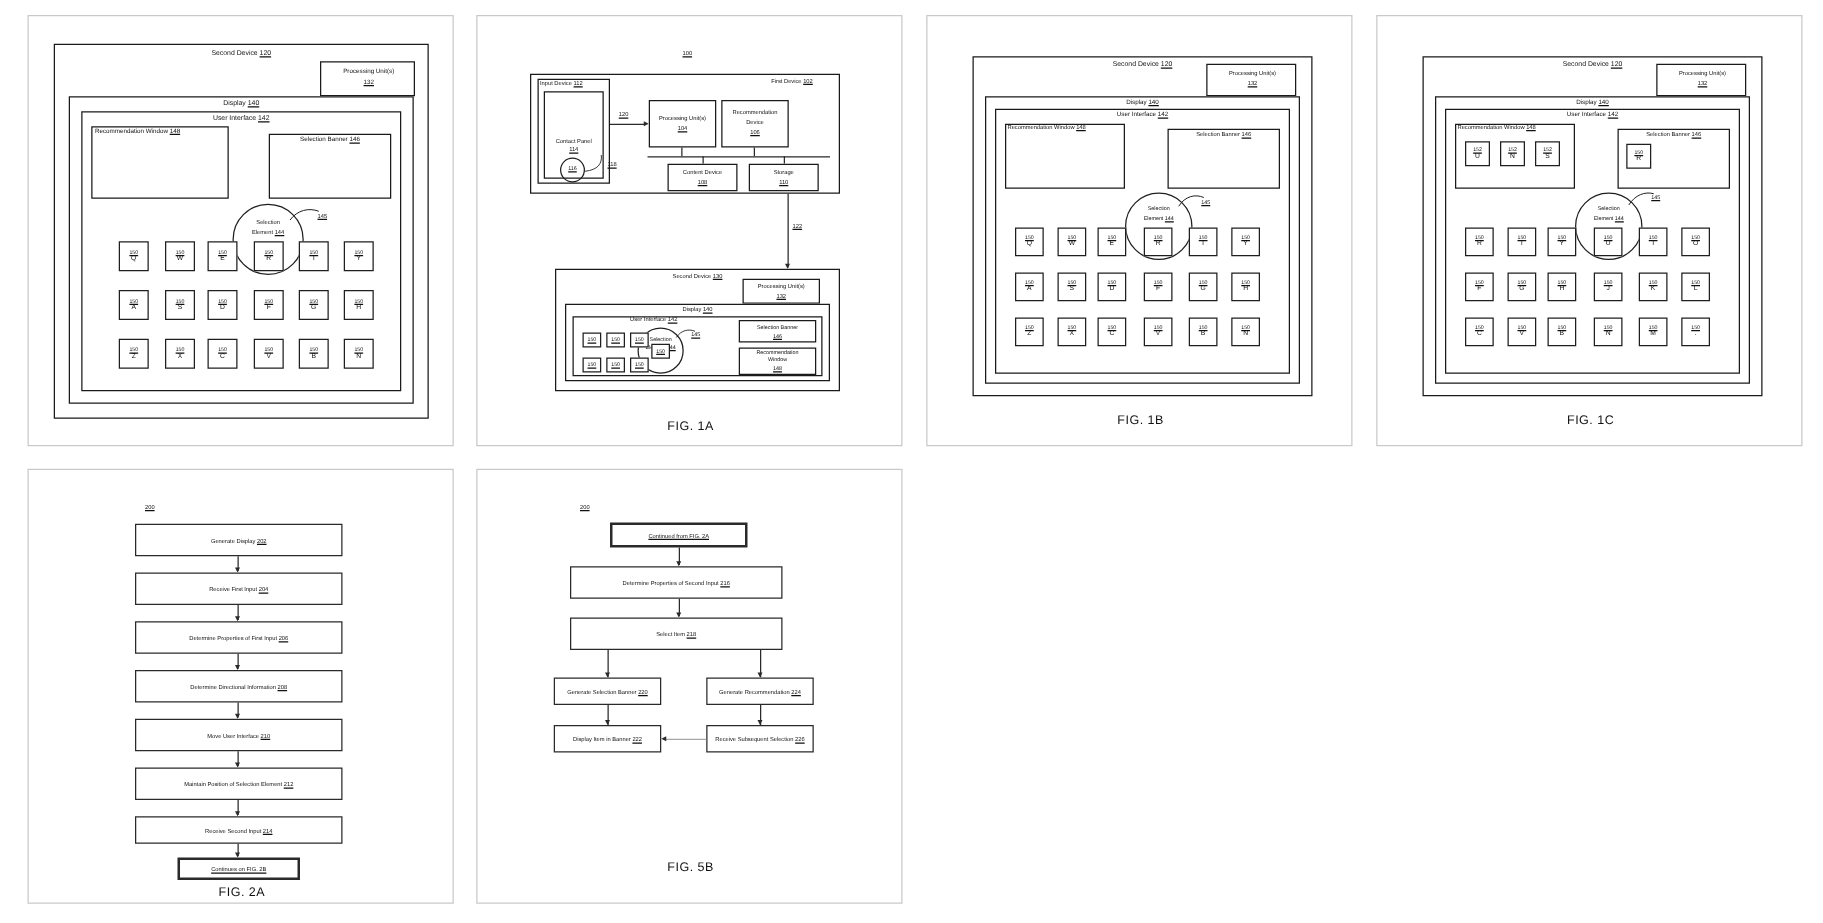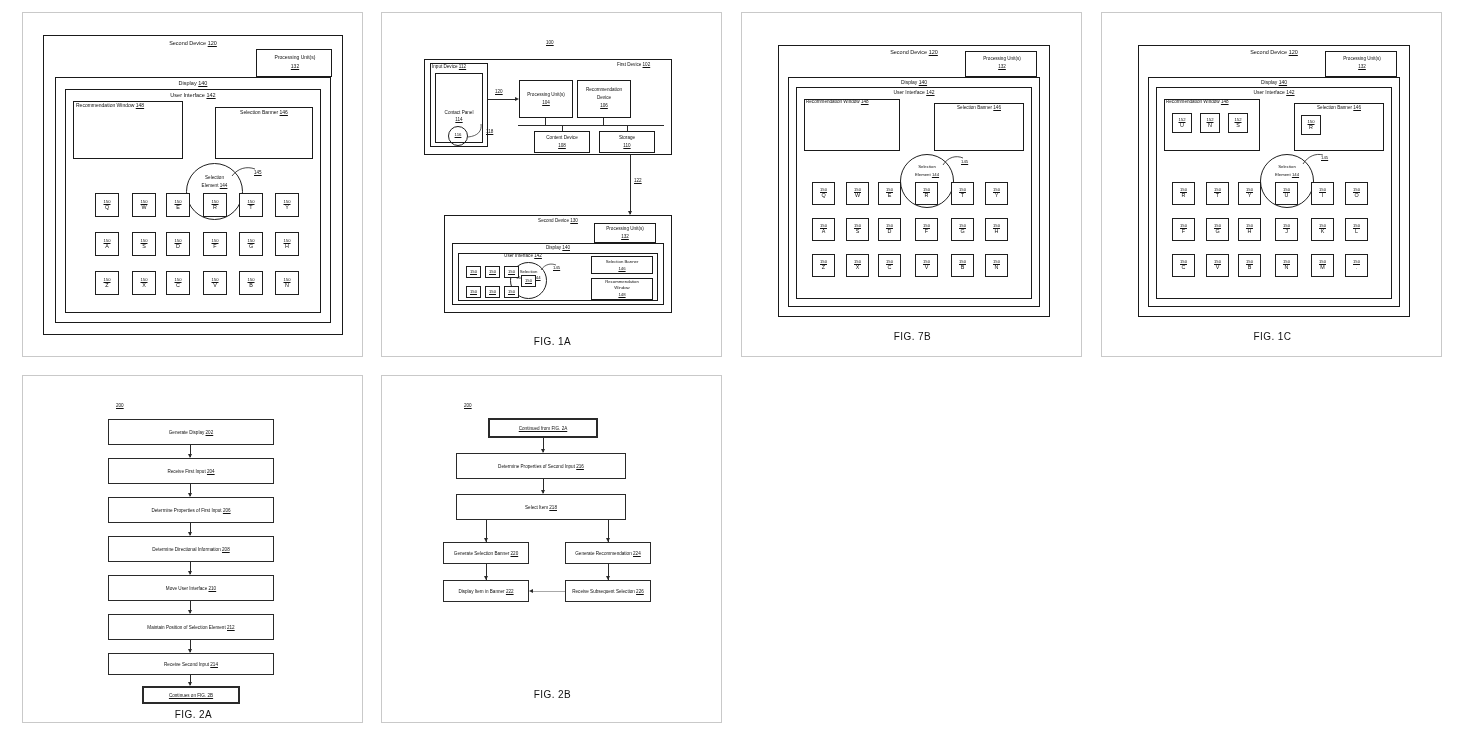--- a/index.html
+++ b/index.html
@@ -418,21 +418,21 @@
       <div class="key" style="left:209px;top:241px;width:23px;height:23px;">
           <div class="num">150</div>
           <div class="ch">B</div>
         </div>
       <div class="key" style="left:243px;top:241px;width:23px;height:23px;">
           <div class="num">150</div>
           <div class="ch">N</div>
         </div>
     </div>
 
-    <div class="cap" style="left:0;top:318px;width:341px;">FIG. 7B</div>
+    <div class="cap" style="left:0;top:318px;width:341px;">FIG. 1B</div>
   </div>
 
   <div class="panel" style="left:1101px;top:12px;width:341px;height:345px;">
 
     <div class="box" style="left:36px;top:32px;width:272px;height:272px;"></div>
     <div class="lbl t55" style="left:36px;top:37px;width:272px;text-align:center;">
       <span>Second Device</span>
       <span class="u">120</span>
     </div>
 
@@ -665,16 +665,16 @@
     </div>
     <div class="vline" style="left:226px;top:188px;height:16px;"></div>
     <div class="arrowdn" style="left:223.5px;top:200px;"></div>
     <div class="fbox" style="left:183px;top:204px;width:86px;height:22px;">
       <span><span>Receive Subsequent Selection</span>&nbsp;<span class="u">226</span></span>
     </div>
 
     <div class="hline lt" style="left:150px;top:215px;width:33px;"></div>
     <div class="arrowlf" style="left:147px;top:212.5px;"></div>
 
-    <div class="cap" style="left:0;top:313px;width:341px;">FIG. 2B</div>
+    <div class="cap" style="left:0;top:313px;width:341px;">FIG. 5B</div>
   </div>
 
 </div>
 
 </body></html>

